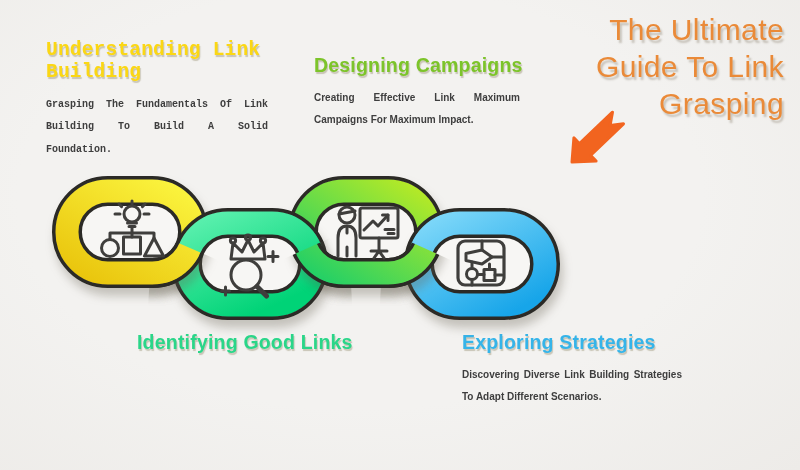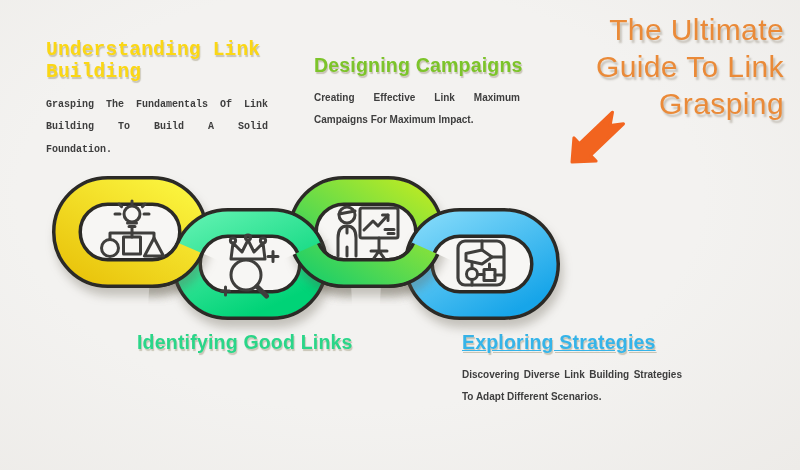--- a/index.html
+++ b/index.html
@@ -14,21 +14,21 @@
     text-shadow:1px 2px 1px rgba(90,80,30,.28);
   }
   .blk h2.nowrap{white-space:nowrap;}
   .blk p{
     margin:11px 0 0;font-size:10px;line-height:22.4px;font-weight:bold;color:#3e3e3e;
     text-align:justify;
   }
   .c-yellow{color:#fbd714;}
   .c-lime{color:#7cc42a;}
   .c-green{color:#2ad689;}
-  .c-blue{color:#35b4e9;text-decoration:underline;}
+  .c-blue{color:#35b4e9;}
   .b1{left:46px;top:39px;width:222px;font-family:Liberation Mono, monospace;}
   .b2{left:302px;top:54px;width:206px;margin-left:12px;}
   .b3{left:137px;top:331px;width:208px;}
   .b4{left:462px;top:331px;width:220px;}
   .title{
     position:absolute;top:11px;right:16px;width:280px;text-align:right;
     font-size:30px;line-height:37px;font-weight:normal;letter-spacing:.4px;
     color:#ea8a38;text-shadow:2px 3px 2px rgba(110,95,75,.32);
   }
   svg.art{position:absolute;left:0;top:0;}

